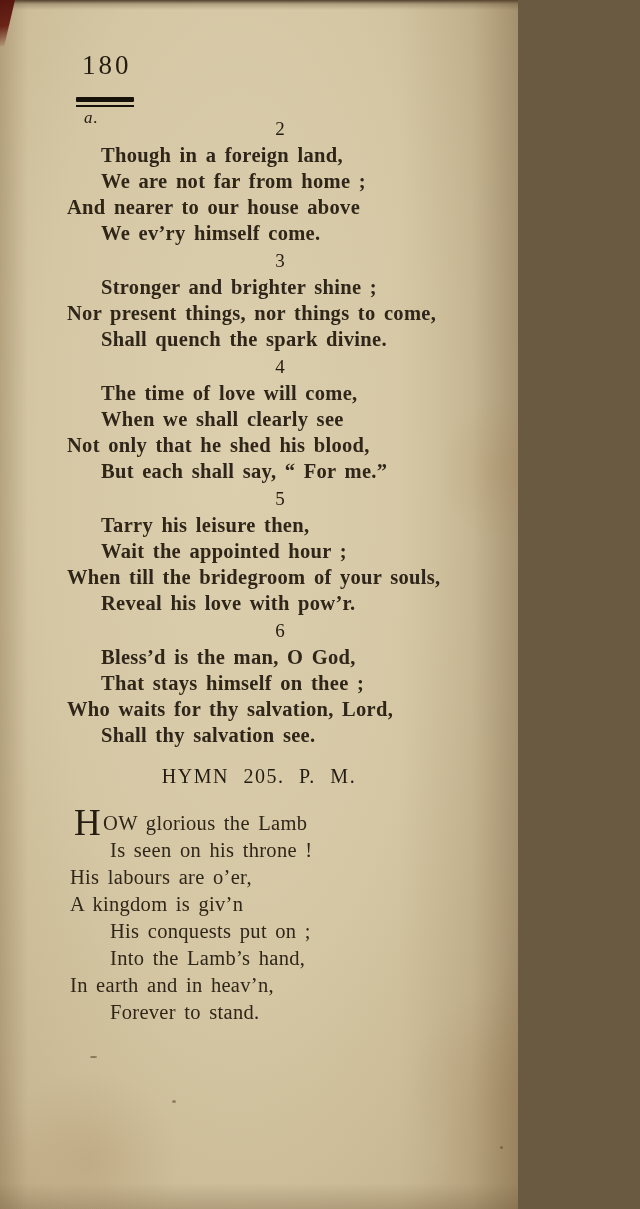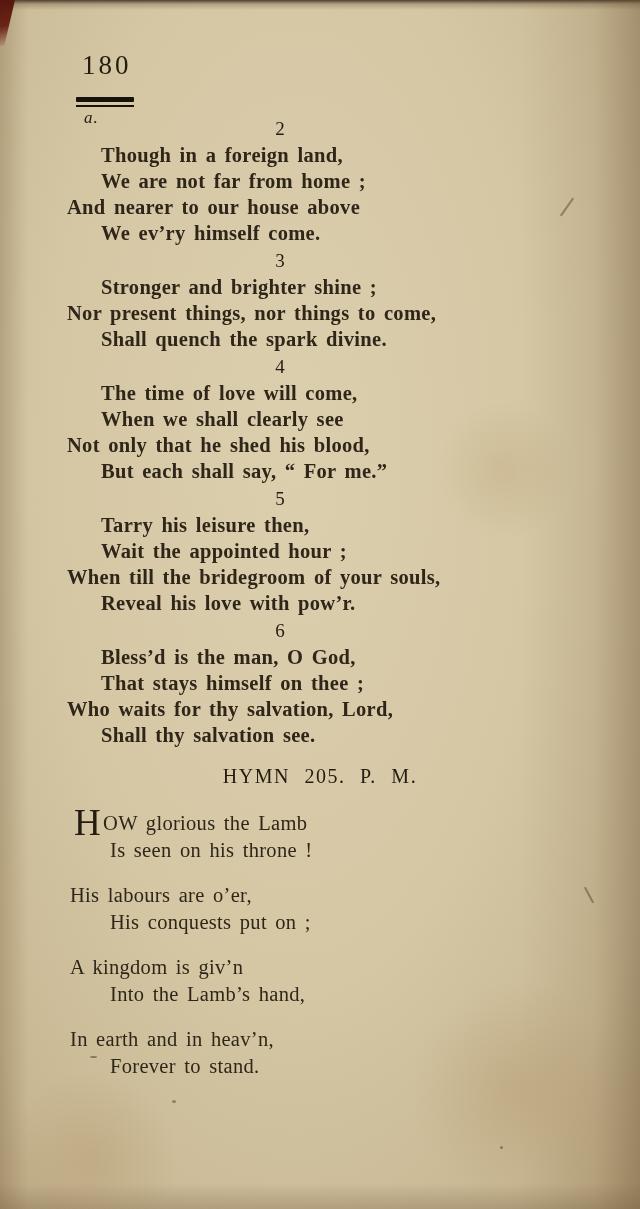--- a/index.html
+++ b/index.html
@@ -1,18 +1,18 @@
 <!DOCTYPE html>
 <html><head>
 <meta charset="utf-8">
 <style>
   html,body{margin:0;padding:0;background:#6b5a42;}
   .page{
     position:relative;
-    width:640px;height:1209px;
+    width:518px;height:1209px;
     overflow:hidden;
     font-family:"Liberation Serif", serif;
     color:#2f2619;
     background:
       radial-gradient(circle at 505px 470px, rgba(160,128,78,0.18), rgba(160,128,78,0) 70px),
       radial-gradient(circle at 520px 1090px, rgba(150,118,72,0.22), rgba(150,118,72,0) 110px),
       radial-gradient(circle at 90px 1160px, rgba(150,118,72,0.20), rgba(150,118,72,0) 90px),
       linear-gradient(90deg, rgba(118,92,58,0.30) 0, rgba(118,92,58,0) 28px),
       linear-gradient(270deg, rgba(104,80,50,0.38) 0, rgba(118,92,58,0.12) 46px, rgba(118,92,58,0) 120px),
       linear-gradient(180deg, rgba(58,40,24,0.85) 0, rgba(58,40,24,0.25) 4px, rgba(58,40,24,0) 10px),
@@ -45,21 +45,21 @@
   .l-in{padding-left:101px;}
   .l-out{padding-left:67px;}
   .hymn-heading{
     margin-top:17px;margin-bottom:4px;
     text-align:center;font-size:20px;letter-spacing:1.5px;word-spacing:8px;
     color:#241c11;
   }
   .hymn{margin-top:22px;}
   .hline{font-size:20.5px;line-height:27px;word-spacing:3px;letter-spacing:0.3px;}
   .h-in{padding-left:102px;margin-left:8px;}
-  .h-out{padding-left:70px;margin-top:18px;}
+  .h-out{padding-left:70px;}
   .firstline{padding-left:74px;}
   .dropcap{
     display:inline-block;
     font-size:37px;line-height:20px;vertical-align:-5px;
     margin-right:2px;color:#241c11;
   }
   .scratch{
     position:absolute;background:rgba(70,55,35,0.45);border-radius:1px;
   }
   .scratch.s1{left:566px;top:196px;width:2px;height:22px;transform:rotate(35deg);}
@@ -124,22 +124,22 @@
       <div class="vline l-out">Who waits for thy salvation, Lord,</div>
       <div class="vline l-in">Shall thy salvation see.</div>
     </div>
 
     <div class="hymn-heading">HYMN 205. P. M.</div>
 
     <div class="hymn">
       <div class="hline firstline"><span class="dropcap">H</span><span>OW glorious the Lamb</span></div>
       <div class="hline h-in">Is seen on his throne !</div>
       <div class="hline h-out">His labours are o’er,</div>
+      <div class="hline h-out">A kingdom is giv’n</div>
       <div class="hline h-in">His conquests put on ;</div>
-      <div class="hline h-out">A kingdom is giv’n</div>
       <div class="hline h-in">Into the Lamb’s hand,</div>
       <div class="hline h-out">In earth and in heav’n,</div>
       <div class="hline h-in">Forever to stand.</div>
     </div>
 
   </div>
 
   <div class="scratch s1"></div>
   <div class="scratch s2"></div>
   <div class="speck p1"></div>

